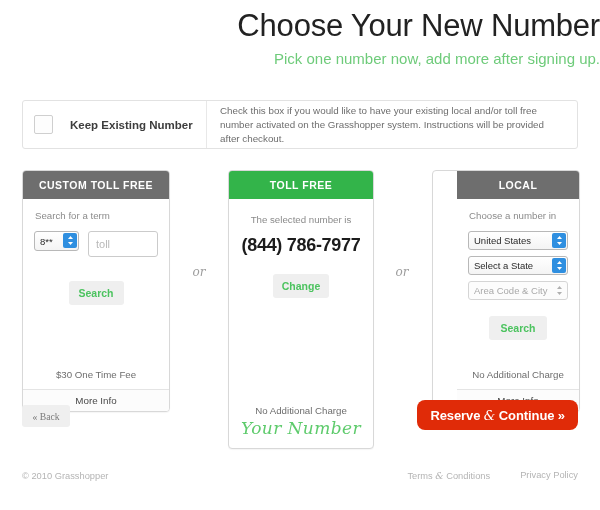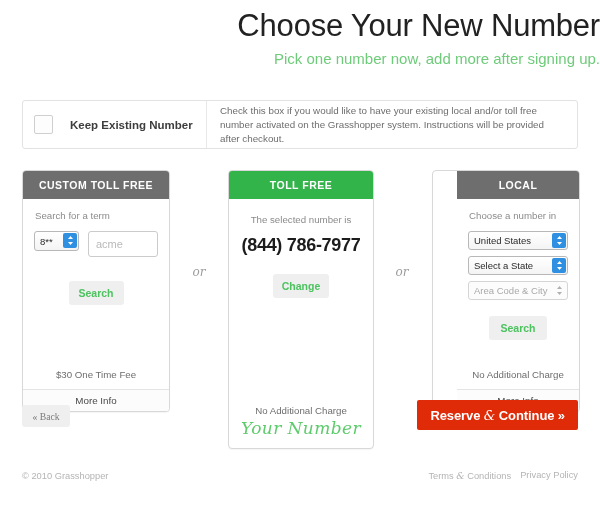--- a/index.html
+++ b/index.html
@@ -259,21 +259,21 @@
     font-size: 9.7px;
     font-family: Liberation Serif, serif;
     cursor: pointer;
   }
   .btn-reserve {
     position: absolute;
     right: 22px; top: 400px;
     height: 30px;
     padding: 0 13px;
     background: #e02b08;
-    border: none; border-radius: 2px;
+    border: none; border-radius: 8px;
     color: #ffffff;
     font-size: 13px;
     font-weight: 700;
     font-family: "Liberation Sans", sans-serif;
     cursor: pointer;
     letter-spacing: -0.1px;
   }
   .btn-reserve .amp { font-family: "DejaVu Serif", serif; font-style: italic; font-weight: 400; }
 
   
@@ -281,21 +281,21 @@
     position: absolute;
     left: 0; top: 470px;
     width: 600px;
     padding: 0 22px;
     display: flex;
     align-items: center;
     justify-content: space-between;
     font-size: 9.3px;
     color: #b4b4b4;
   }
-  .foot-links { display: flex; gap: 9px; }
+  .foot-links { display: flex; gap: 30px; }
   .foot-links span { cursor: pointer; }
   .foot-links .amp { font-family: "DejaVu Serif", serif; font-style: italic; }
 </style>
 </head>
 <body>
 
 <div class="page">
 
   <div class="header">
     <h1 class="page-title">Choose Your New Number</h1>
@@ -321,21 +321,21 @@
         <div class="row-inline">
           <div class="sel sel-small">
             <span>8**</span>
             <span class="sel-arrow">
               <svg width="7" height="11" viewBox="0 0 7 11" aria-hidden="true">
                 <path d="M3.5 1 L6 4 L1 4 Z" fill="#ffffff"></path>
                 <path d="M3.5 10 L1 7 L6 7 Z" fill="#ffffff"></path>
               </svg>
             </span>
           </div>
-          <div class="term-input">acme</div>
+          <div class="term-input">toll</div>
         </div>
         <button class="btn-search">Search</button>
       </div>
       <div class="fee-note">$30 One Time Fee</div>
       <div class="card-foot">More Info</div>
     </div>
 
     <div class="or or-1">or</div>
 
     <div class="card card-2">

